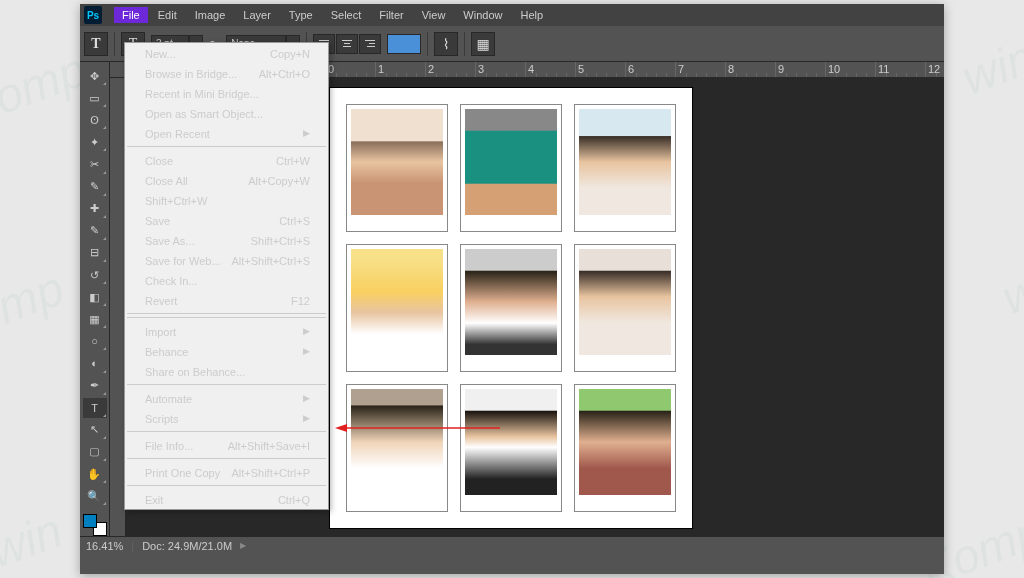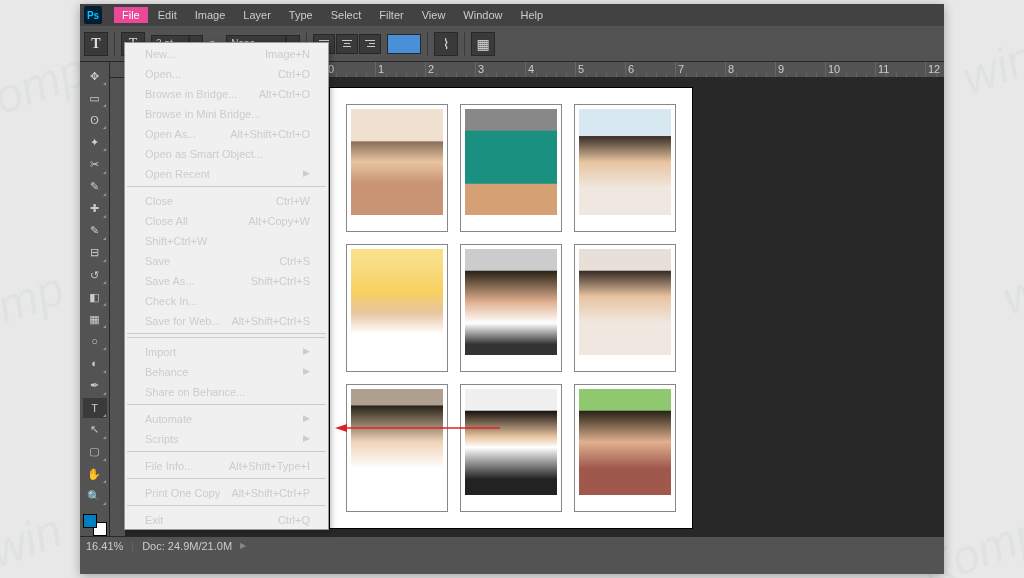--- a/index.html
+++ b/index.html
@@ -5,21 +5,21 @@
 *{margin:0;padding:0;box-sizing:border-box;font-family:Tahoma,Arial,sans-serif;font-size:11px;color:#ccc;user-select:none}
 body{background:#e8e8e8;width:1024px;height:578px;overflow:hidden;position:relative}
 .watermark{position:absolute;color:#c8d8d4;font-size:48px;opacity:0.3;transform:rotate(-20deg);pointer-events:none;font-style:italic}
 .wm1{top:60px;left:-30px}.wm2{top:280px;left:-60px}.wm3{bottom:10px;left:-10px}
 .wm4{top:40px;right:-10px}.wm5{top:260px;right:-50px}.wm6{bottom:0;right:-20px}
 .app{position:absolute;left:80px;top:4px;width:864px;height:570px;background:#535353;box-shadow:0 2px 10px rgba(0,0,0,0.3)}
 .titlebar{height:22px;background:#424242;display:flex;align-items:center;padding:0 4px}
 .ps-logo{width:18px;height:18px;background:#001d33;color:#00c8ff;font-weight:bold;font-size:10px;display:flex;align-items:center;justify-content:center;border-radius:2px;margin-right:8px}
 .menubar{height:20px;display:flex;align-items:center;padding-left:4px;gap:2px}
 .menu-item{padding:2px 8px;color:#ccc;cursor:pointer}
-.menu-item.active{background:#ec4899;color:#fff}
+.menu-item.active{background:#6d28d9;color:#fff}
 .options-bar{height:36px;background:#535353;border-bottom:1px solid #282828;display:flex;align-items:center;padding:0 4px;gap:6px}
 .opt-icon{width:24px;height:24px;background:#3a3a3a;border:1px solid #282828;display:flex;align-items:center;justify-content:center;color:#ddd;font-size:14px}
 .opt-sep{width:1px;height:24px;background:#3a3a3a}
 .opt-input{background:#3a3a3a;border:1px solid #282828;color:#ccc;padding:2px 4px;width:38px;font-size:10px}
 .opt-dd{display:flex;align-items:center}
 .opt-dd-btn{width:14px;height:18px;background:#3a3a3a;border:1px solid #282828;display:flex;align-items:center;justify-content:center;color:#aaa;font-size:8px}
 .opt-select{background:#3a3a3a;border:1px solid #282828;color:#ccc;padding:2px 4px;width:60px;font-size:10px}
 .align-group{display:flex;gap:1px}
 .align-btn{width:22px;height:20px;background:#3a3a3a;border:1px solid #282828;display:flex;align-items:center;justify-content:center}
 .align-btn.active{background:#4a90d9}
@@ -298,37 +298,29 @@
     <span>16.41%</span>
     <span class="status-sep">|</span>
     <span>Doc: 24.9M/21.0M</span>
     <span class="status-arrow">▶</span>
   </div>
 </div>
 
 <div class="file-menu" id="file-menu">
     <div class="menu-row">
       <span>New...</span>
-      <span>Image+N</span>
-    </div>
-    <div class="menu-row">
-      <span>Open...</span>
-      <span>Ctrl+O</span>
+      <span>Copy+N</span>
     </div>
     <div class="menu-row">
       <span>Browse in Bridge...</span>
       <span>Alt+Ctrl+O</span>
     </div>
     <div class="menu-row">
-      <span>Browse in Mini Bridge...</span>
+      <span>Recent in Mini Bridge...</span>
       <span></span>
-    </div>
-    <div class="menu-row">
-      <span>Open As...</span>
-      <span>Alt+Shift+Ctrl+O</span>
     </div>
     <div class="menu-row">
       <span>Open as Smart Object...</span>
       <span></span>
     </div>
     <div class="menu-row">
       <span>Open Recent</span>
       <span class="menu-arrow">▶</span>
     </div>
     <div class="menu-sep"></div>
@@ -343,28 +335,32 @@
     <div class="menu-row">
       <span>Shift+Ctrl+W</span>
     </div>
     <div class="menu-row">
       <span>Save</span>
       <span>Ctrl+S</span>
     </div>
     <div class="menu-row">
       <span>Save As...</span>
       <span>Shift+Ctrl+S</span>
+    </div>
+    <div class="menu-row">
+      <span>Save for Web...</span>
+      <span>Alt+Shift+Ctrl+S</span>
     </div>
     <div class="menu-row disabled">
       <span>Check In...</span>
       <span></span>
     </div>
-    <div class="menu-row">
-      <span>Save for Web...</span>
-      <span>Alt+Shift+Ctrl+S</span>
+    <div class="menu-row disabled">
+      <span>Revert</span>
+      <span>F12</span>
     </div>
     <div class="menu-sep"></div>
     <div class="menu-sep"></div>
     <div class="menu-row">
       <span>Import</span>
       <span class="menu-arrow">▶</span>
     </div>
     <div class="menu-row">
       <span>Behance</span>
       <span class="menu-arrow">▶</span>
@@ -378,21 +374,21 @@
       <span>Automate</span>
       <span class="menu-arrow">▶</span>
     </div>
     <div class="menu-row">
       <span>Scripts</span>
       <span class="menu-arrow">▶</span>
     </div>
     <div class="menu-sep"></div>
     <div class="menu-row">
       <span>File Info...</span>
-      <span>Alt+Shift+Type+I</span>
+      <span>Alt+Shift+Save+I</span>
     </div>
     <div class="menu-sep"></div>
     <div class="menu-row">
       <span>Print One Copy</span>
       <span>Alt+Shift+Ctrl+P</span>
     </div>
     <div class="menu-sep"></div>
     <div class="menu-row">
       <span>Exit</span>
       <span>Ctrl+Q</span>

